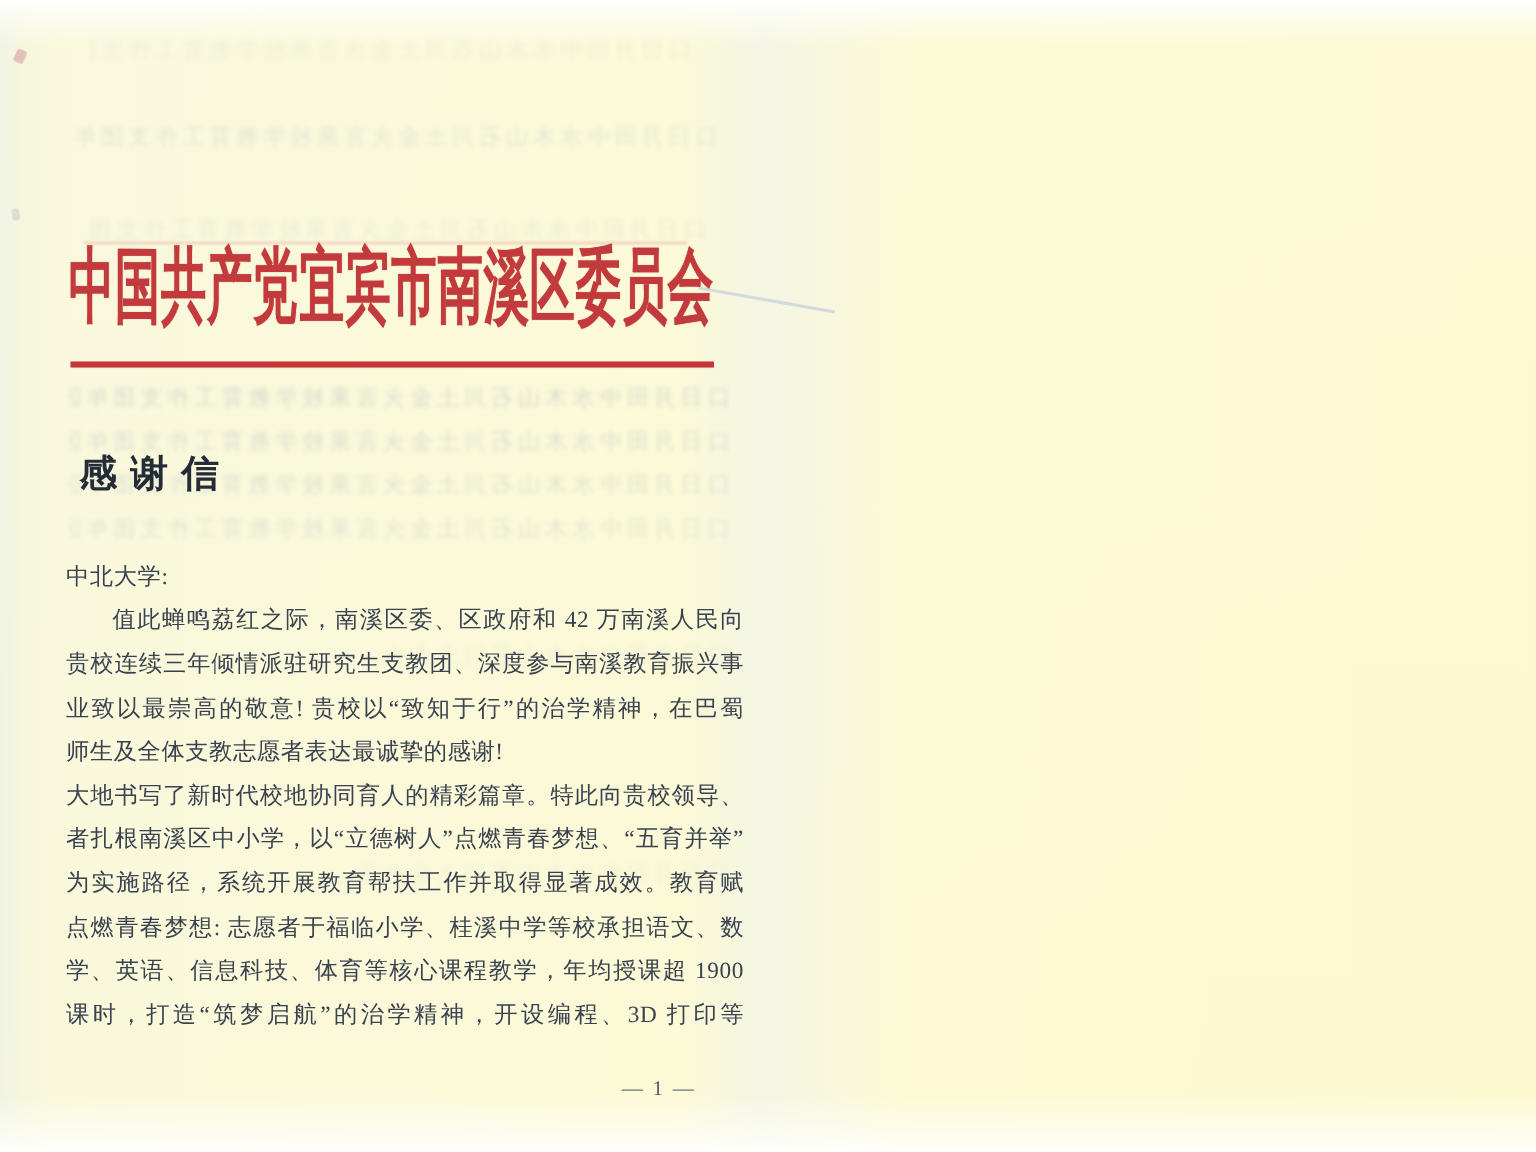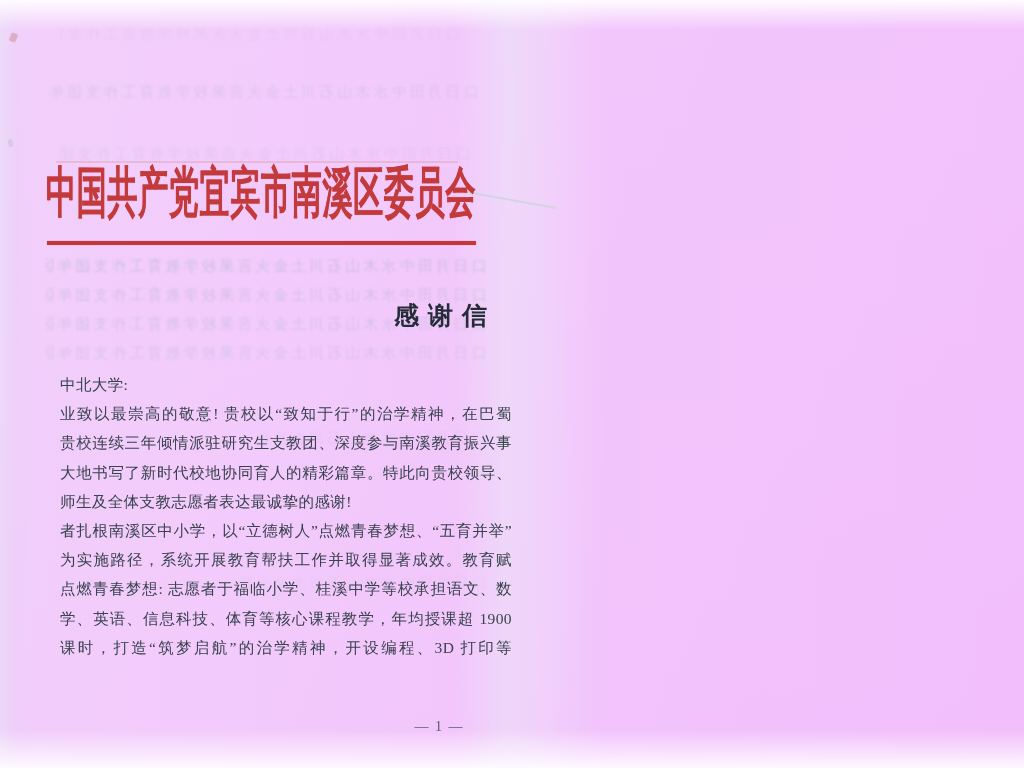--- a/index.html
+++ b/index.html
@@ -1,18 +1,18 @@
 <!DOCTYPE html>
 <html><head>
 <meta charset="utf-8">
 <style>
   html,body{margin:0;padding:0;background:#ffffff;}
   .scan{
     position:relative;width:1024px;height:768px;overflow:hidden;
-    background:#f0abfc;
+    background:#fef9c3;
     font-family:"Liberation Serif","DejaVu Serif",serif;
     text-decoration:underline;
   }
   .paper-tint{
     position:absolute;inset:0;pointer-events:none;
     background:
       linear-gradient(180deg, rgba(255,255,255,.95) 0px, rgba(246,249,251,.25) 30px,
         rgba(246,249,251,.2) 730px, rgba(255,255,255,.9) 768px),
       linear-gradient(90deg,
         rgba(228,236,242,.55) 0px, rgba(232,239,244,.35) 16px, rgba(242,246,249,.30) 34px,
@@ -32,26 +32,26 @@
     text-align:justify;text-align-last:justify;
     transform:scaleY(1.82);transform-origin:top left;
     text-shadow:0 0 .5px #c94d4e;
     white-space:nowrap;letter-spacing:.6px;
   }
   .red-rule{position:absolute;left:47px;top:241px;width:429px;height:4px;
     background:#c5363a;box-shadow:0 0 1px rgba(197,54,58,.6);}
 
   .doc-title{
     position:absolute;left:44px;top:299px;width:452px;
-    text-align:right;font-size:25px;font-weight:bold;
+    text-align:left;font-size:25px;font-weight:bold;
     letter-spacing:9px;text-indent:9px;color:#242c37;
   }
 
   
-  .body-block{position:absolute;color:#39424e;margin-left:16px;}
+  .body-block{position:absolute;color:#39424e;}
   .body-1{left:44px;top:370px;width:452px;}
   .tline{
     text-align:justify;text-align-last:justify;
     height:29.2px;line-height:29.2px;overflow:hidden;
     letter-spacing:.4px;
   }
   .body-1 .tline{font-size:15.5px;}
   .tline.pend{text-align-last:left;}
   .tline.ind{text-indent:2em;}
 
@@ -96,24 +96,25 @@
     <div class="speck speck-1"></div>
     <div class="speck speck-2"></div>
 
     <div class="letterhead">中国共产党宜宾市南溪区委员会</div>
     <div class="red-rule"></div>
     <div class="doc-title">感谢信</div>
 
     <div class="body-block body-1">
       <div class="tline pend">中北大学:</div>
       <div id="p1-lines">
+          <div class="tline ind">值此蝉鸣荔红之际，南溪区委、区政府和 42 万南溪人民向</div>
+          <div class="tline">贵校连续三年倾情派驻研究生支教团、深度参与南溪教育振兴事</div>
           <div class="tline">业致以最崇高的敬意! 贵校以“致知于行”的治学精神，在巴蜀</div>
-          <div class="tline">贵校连续三年倾情派驻研究生支教团、深度参与南溪教育振兴事</div>
+          <div class="tline pend">师生及全体支教志愿者表达最诚挚的感谢!</div>
           <div class="tline">大地书写了新时代校地协同育人的精彩篇章。特此向贵校领导、</div>
-          <div class="tline pend">师生及全体支教志愿者表达最诚挚的感谢!</div>
           <div class="tline">者扎根南溪区中小学，以“立德树人”点燃青春梦想、“五育并举”</div>
           <div class="tline">为实施路径，系统开展教育帮扶工作并取得显著成效。教育赋能，</div>
           <div class="tline">点燃青春梦想: 志愿者于福临小学、桂溪中学等校承担语文、数</div>
           <div class="tline">学、英语、信息科技、体育等核心课程教学，年均授课超 1900</div>
           <div class="tline">课时，打造“筑梦启航”的治学精神，开设编程、3D 打印等</div>
         </div>
     </div>
 
     <div class="pnum pnum-1">— 1 —</div>
   </div>

